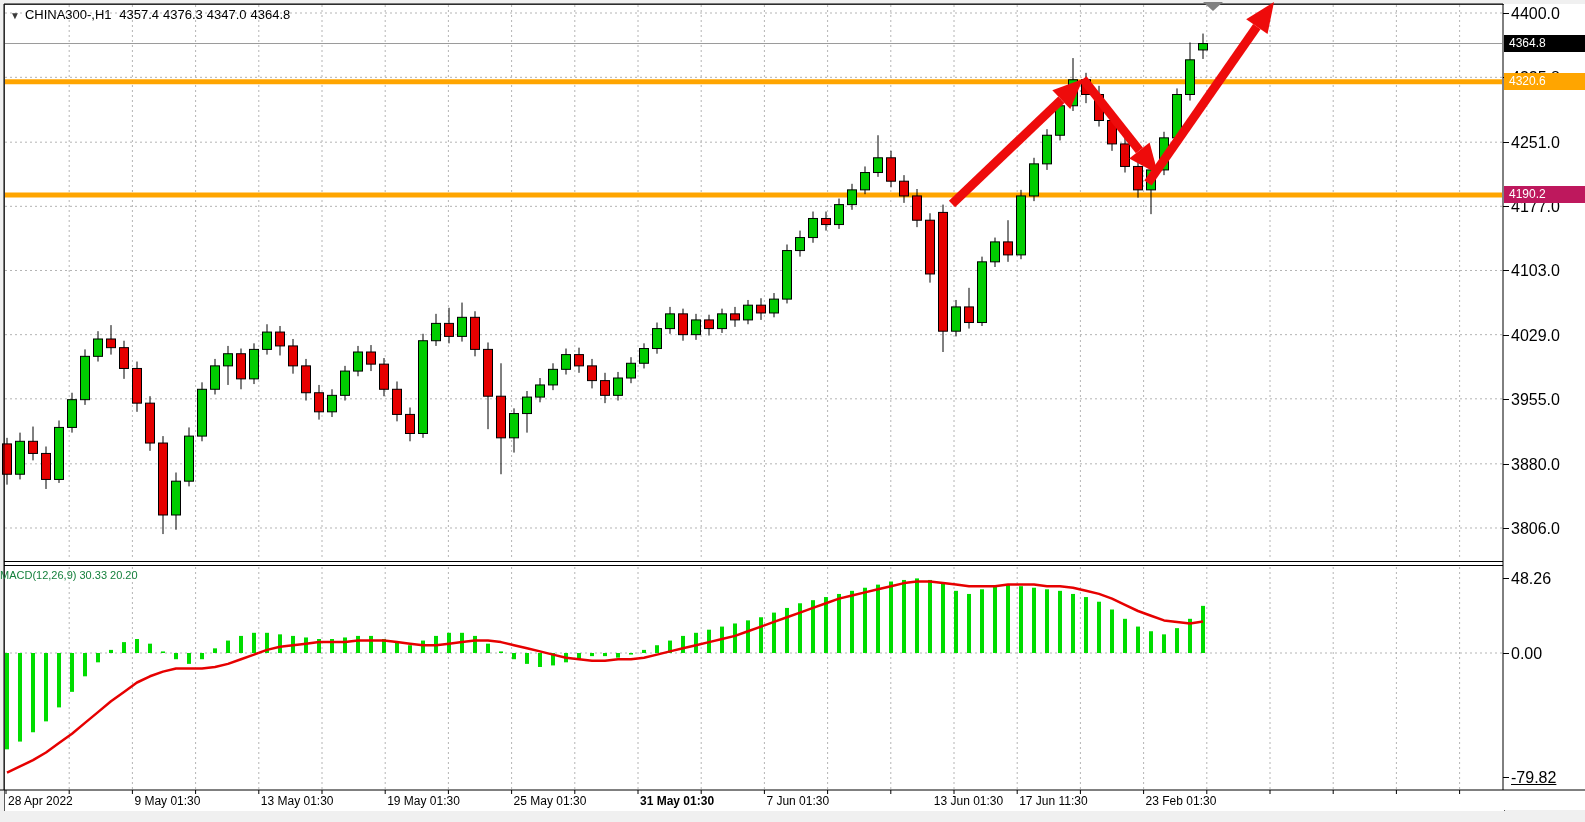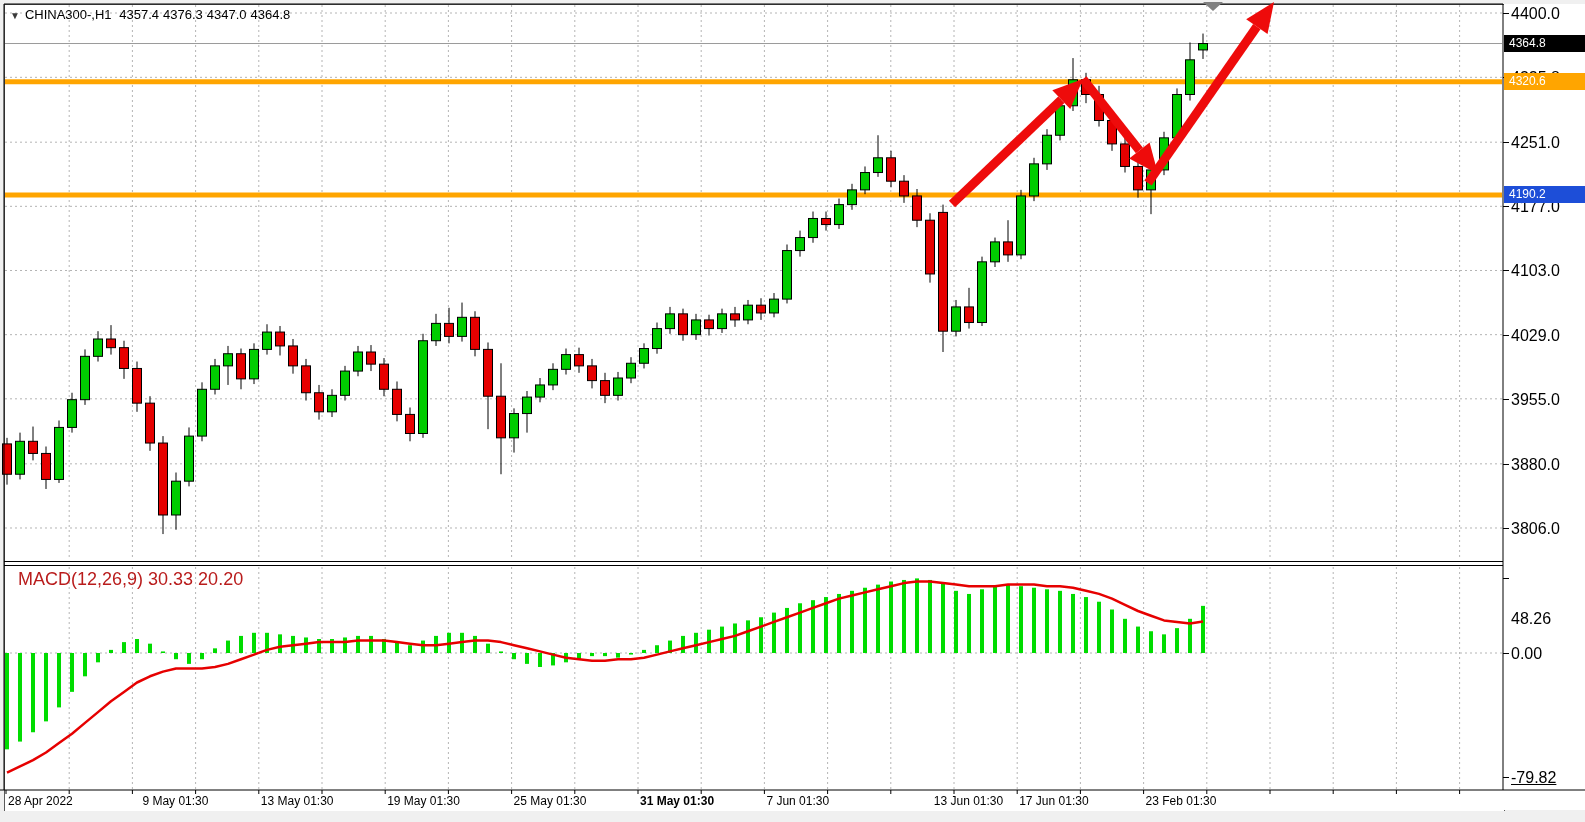--- a/index.html
+++ b/index.html
@@ -5,21 +5,21 @@
   html,body{margin:0;padding:0;}
   body{width:1585px;height:822px;position:relative;background:#f0f0f0;
        font-family:"Liberation Sans","DejaVu Sans",sans-serif;overflow:hidden;}
   #chart-window{position:absolute;left:0;top:0;width:1269px;height:822px;background:#f0f0f0;}
   #plot-bg{position:absolute;left:4px;top:4px;width:1499px;height:806px;background:#ffffff;border:1px solid #5a5a5a;}
   #axis-bg{position:absolute;left:1504px;top:4px;width:81px;height:806px;background:#ffffff;}
   svg{position:absolute;left:0;top:0;}
   #title-row{position:absolute;left:10px;top:7px;font-size:13px;color:#000;white-space:nowrap;}
   #title-row .caret{color:#3a3a3a;font-size:10px;margin-right:5px;}
   #title-row span{margin-right:4px;}
-  #macd-label-row{position:absolute;left:18px;top:569px;font-size:18px;color:#b91c1c;white-space:nowrap;}
+  #macd-label-row{position:absolute;left:0;top:569px;font-size:11px;color:#15803d;white-space:nowrap;}
   .axis-tick-label{position:absolute;left:1511px;font-size:16px;color:#000;}
   .axis-tick-mark{position:absolute;left:1503px;width:6px;height:1px;background:#000;}
   .badge{position:absolute;left:1504px;width:81px;height:17px;font-size:12px;line-height:17px;
          color:#fff;padding-left:5px;box-sizing:border-box;z-index:5;}
   .time-label{position:absolute;top:794px;font-size:12px;color:#000;}
   #scroll-marker{position:absolute;left:1203px;top:2px;width:0;height:0;z-index:6;
     border-left:10px solid transparent;border-right:10px solid transparent;border-top:9px solid #808080;}
   #bottom-strip{position:absolute;left:0;top:811px;width:1585px;height:11px;background:#f0f0f0;}
 </style>
 </head>
@@ -422,54 +422,54 @@
     <span>4357.4</span><span>4376.3</span><span>4347.0</span><span>4364.8</span>
   </div>
 
   <div id="macd-label-row">
     <span>MACD(12,26,9)</span>
     <span>30.33 20.20</span>
   </div>
 
   <div class="badge" id="bid-badge" style="top: 35.0184px; background: rgb(0, 0, 0);">4364.8</div>
   <div class="badge" id="level-badge-0" style="top: 73.3398px; background: rgb(255, 165, 0);">4320.6</div>
-  <div class="badge" id="level-badge-1" style="top: 186.397px; background: #1d4ed8;">4190.2</div>
+  <div class="badge" id="level-badge-1" style="top: 186.397px; background: #be185d;">4190.2</div>
 
   <div id="labels-layer">
       <div class="axis-tick-label" style="top: 5px;">4400.0</div>
       <div class="axis-tick-mark" style="top: 13px;"></div>
       <div class="axis-tick-label" style="top: 69.3314px;">4325.8</div>
       <div class="axis-tick-mark" style="top: 77.3314px;"></div>
       <div class="axis-tick-label" style="top: 134.183px;">4251.0</div>
       <div class="axis-tick-mark" style="top: 142.183px;"></div>
       <div class="axis-tick-label" style="top: 198.341px;">4177.0</div>
       <div class="axis-tick-mark" style="top: 206.341px;"></div>
       <div class="axis-tick-label" style="top: 262.499px;">4103.0</div>
       <div class="axis-tick-mark" style="top: 270.499px;"></div>
       <div class="axis-tick-label" style="top: 326.657px;">4029.0</div>
       <div class="axis-tick-mark" style="top: 334.657px;"></div>
       <div class="axis-tick-label" style="top: 390.815px;">3955.0</div>
       <div class="axis-tick-mark" style="top: 398.815px;"></div>
       <div class="axis-tick-label" style="top: 455.84px;">3880.0</div>
       <div class="axis-tick-mark" style="top: 463.84px;"></div>
       <div class="axis-tick-label" style="top: 519.998px;">3806.0</div>
       <div class="axis-tick-mark" style="top: 527.998px;"></div>
-      <div class="axis-tick-label" style="top: 570.004px; margin-top: 40px;">48.26</div>
+      <div class="axis-tick-label" style="top: 570.004px;">48.26</div>
       <div class="axis-tick-mark" style="top: 578.004px;"></div>
       <div class="axis-tick-label" style="top: 645px;">0.00</div>
       <div class="axis-tick-mark" style="top: 653px;"></div>
       <div class="axis-tick-label" style="top: 769.04px; text-decoration: underline;">-79.82</div>
       <div class="axis-tick-mark" style="top: 777.04px;"></div>
       <div class="time-label" style="left: 8px;">28 Apr 2022</div>
-      <div class="time-label" style="left: 134.4px; margin-left: 8px;">9 May 01:30</div>
+      <div class="time-label" style="left: 134.4px;">9 May 01:30</div>
       <div class="time-label" style="left: 260.8px;">13 May 01:30</div>
       <div class="time-label" style="left: 387.2px;">19 May 01:30</div>
       <div class="time-label" style="left: 513.6px;">25 May 01:30</div>
       <div class="time-label" style="left: 640px; font-weight: bold;">31 May 01:30</div>
       <div class="time-label" style="left: 766.4px;">7 Jun 01:30</div>
       <div class="time-label" style="left: 892.8px; margin-left: 41px;">13 Jun 01:30</div>
-      <div class="time-label" style="left: 1019.2px;">17 Jun 01:30</div>
+      <div class="time-label" style="left: 1019.2px;">17 Jun 11:30</div>
       <div class="time-label" style="left: 1145.6px;">23 Feb 01:30</div>
     </div>
 
   <div id="scroll-marker"></div>
   <div id="bottom-strip"></div>
 </div>
 
 </body></html>

